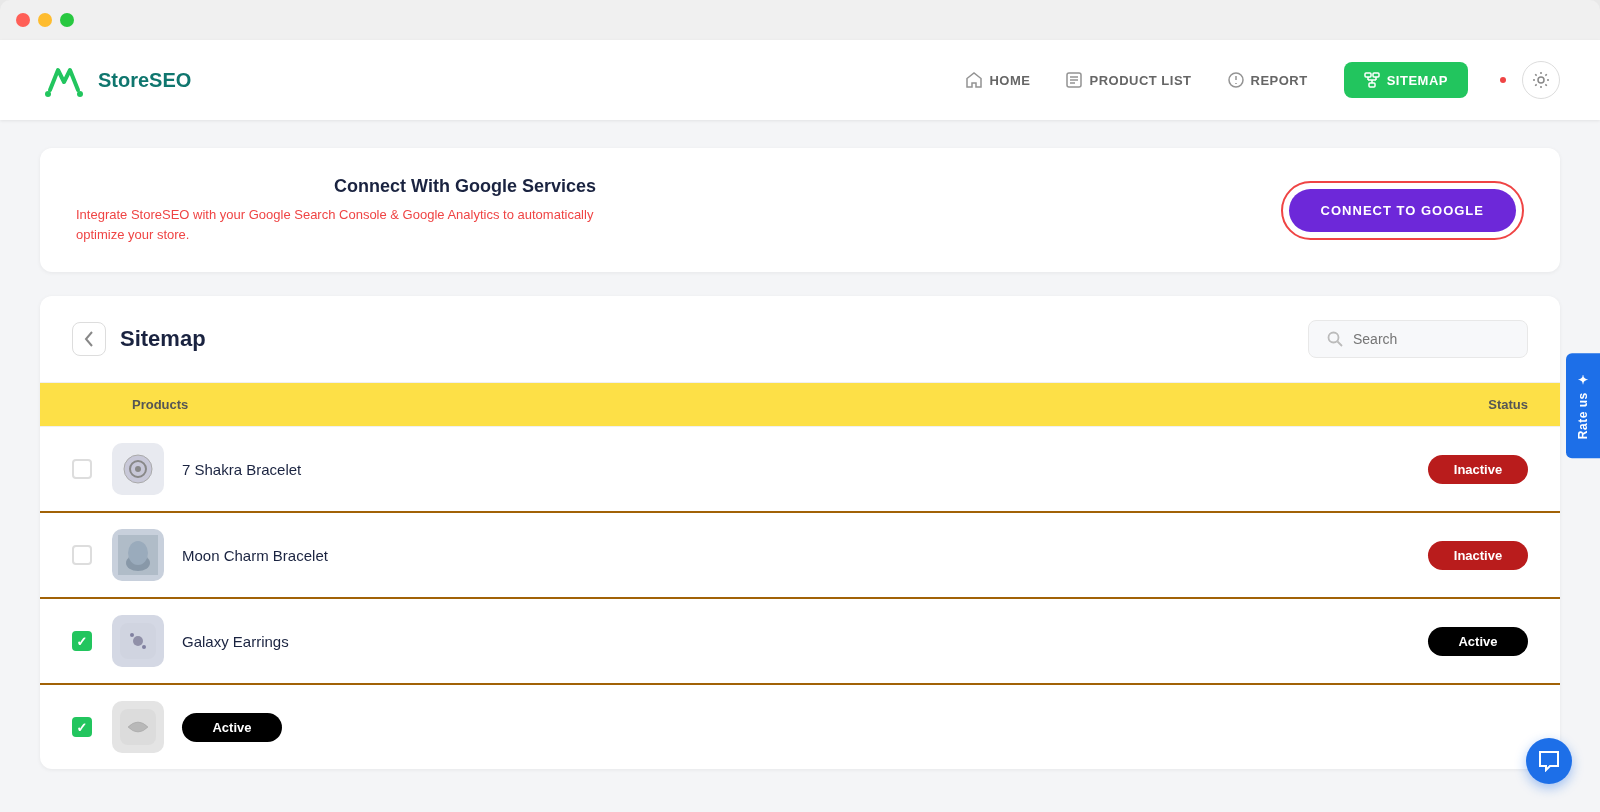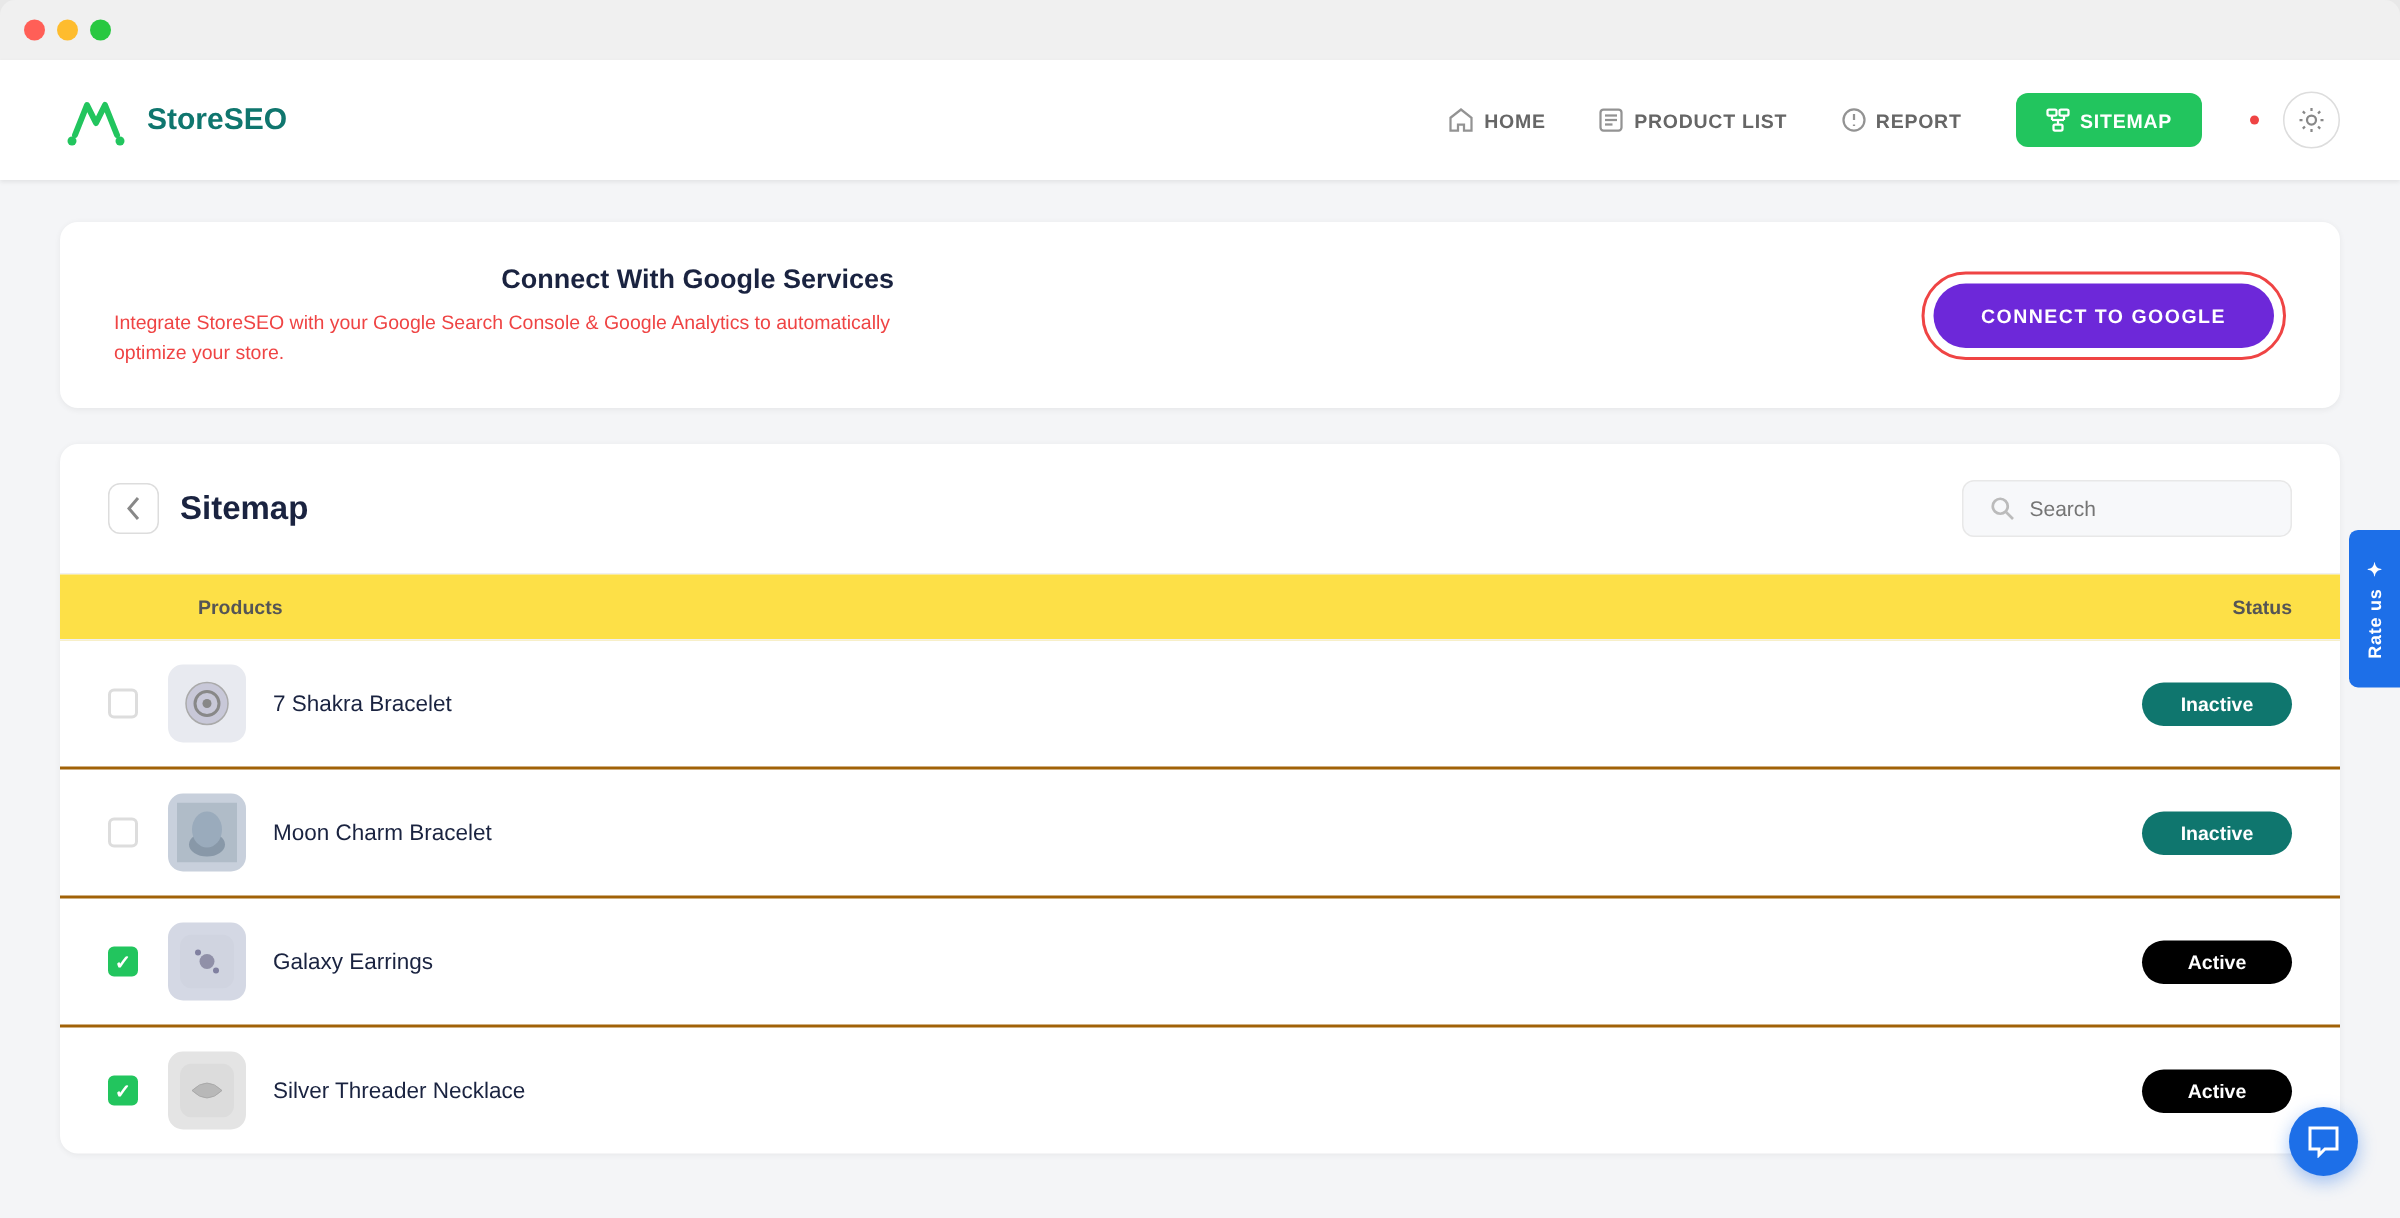--- a/index.html
+++ b/index.html
@@ -287,21 +287,21 @@
     }
     .status-badge {
       width: 100px;
       text-align: center;
       padding: 7px 16px;
       border-radius: 50px;
       font-size: 13px;
       font-weight: 600;
       color: #fff;
     }
-    .status-inactive { background: #0f766e; }
+    .status-inactive { background: #b91c1c; }
     .status-active { background: #000000; }
 
     
     .rate-us-tab {
       position: fixed;
       right: 0;
       top: 50%;
       transform: translateY(-50%);
       background: #1d6fe8;
       color: #fff;
@@ -508,21 +508,20 @@
         </div>
 
         <div class="table-row">
           <div class="row-checkbox checked"></div>
           <div class="product-thumb thumb-silver">
             <svg width="36" height="36" viewBox="0 0 36 36">
               <rect width="36" height="36" rx="8" fill="#dcdcdc"></rect>
               <path d="M8 18 Q18 8 28 18 Q18 28 8 18Z" fill="#b8b8b8" stroke="#a0a0a0" stroke-width="0.5"></path>
             </svg>
           </div>
-          <span class="product-name">Silver Threader Necklace</span>
           <span class="status-badge status-active">Active</span>
         </div>
 
       </div>
     </div>
   </div>
 </div>
 
 <div class="rate-us-tab" style="position:fixed; right:0; top:50%; transform:translateY(-50%); background:#1d6fe8; color:#fff; writing-mode:vertical-rl; padding:20px 10px; border-radius:6px 0 0 6px; font-size:12px; font-weight:600; letter-spacing:0.5px; cursor:pointer; z-index:100; display:flex; align-items:center; gap:4px;">
   <span>✦</span>

